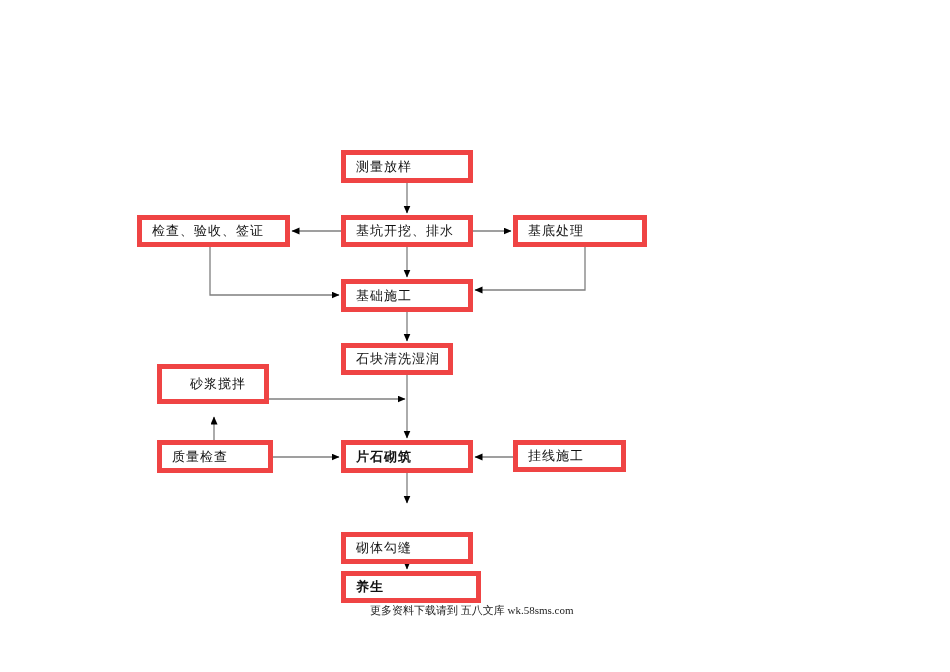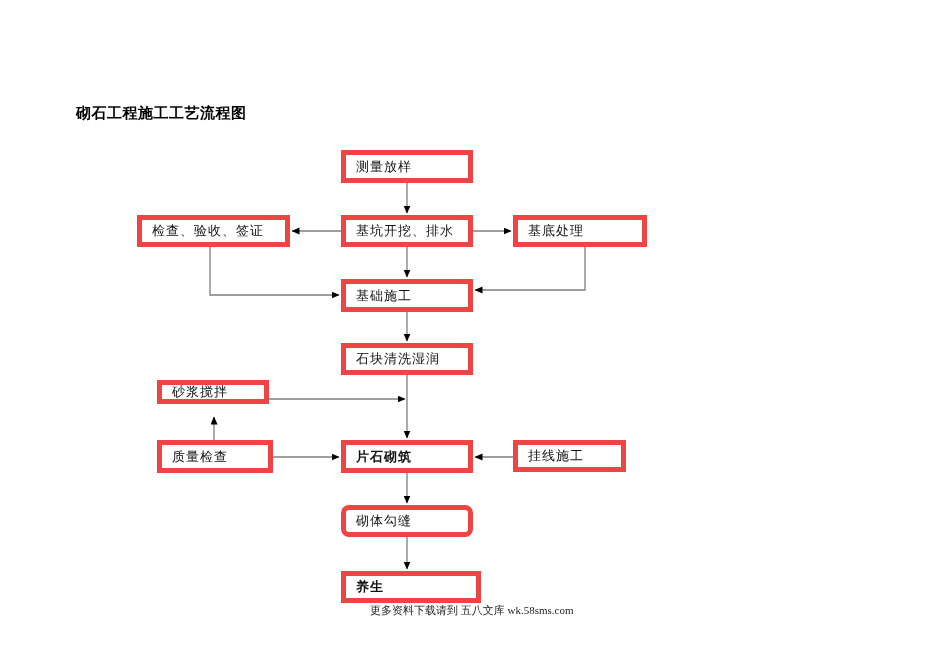--- a/index.html
+++ b/index.html
@@ -49,21 +49,20 @@
     left: 370px; top: 603px;
     font-size: 11px;
     color: #1c1c1c;
   }
 </style>
 </head>
 <body>
 
 <div class="page">
 
-  <h1 class="title">砌石工程施工工艺流程图</h1>
 
   <svg id="edge-layer" width="950" height="672" viewBox="0 0 950 672" xmlns="http://www.w3.org/2000/svg">
     <defs>
       <marker id="arrow" markerUnits="userSpaceOnUse" markerWidth="9" markerHeight="8" refX="7.5" refY="3.5" orient="auto">
         <path d="M0,0 L8,3.5 L0,7 Z" fill="#000000"></path>
       </marker>
     </defs>
     <g id="edge-group">
         <polyline points="407,183 407,213" class="edge" marker-end="url(#arrow)"></polyline>
         <polyline points="341,231 292,231" class="edge" marker-end="url(#arrow)"></polyline>
@@ -91,36 +90,36 @@
       </div>
       <div class="flow-node" style="left: 341px; top: 215px; width: 132px; height: 32px;">
         <span>基坑开挖、排水</span>
       </div>
       <div class="flow-node" style="left: 513px; top: 215px; width: 134px; height: 32px; align-items: center;">
         <span>基底处理</span>
       </div>
       <div class="flow-node" style="left: 341px; top: 279px; width: 132px; height: 33px;">
         <span>基础施工</span>
       </div>
-      <div class="flow-node" style="left: 341px; top: 343px; width: 132px; height: 32px;">
+      <div class="flow-node" style="left: 341px; top: 343px; width: 112px; height: 32px;">
         <span>石块清洗湿润</span>
       </div>
-      <div class="flow-node" style="left: 157px; top: 380px; width: 112px; height: 24px;">
+      <div class="flow-node" style="left: 157px; top: 364px; width: 112px; height: 40px; justify-content: center;">
         <span>砂浆搅拌</span>
       </div>
       <div class="flow-node" style="left: 157px; top: 440px; width: 116px; height: 33px;">
         <span>质量检查</span>
       </div>
       <div class="flow-node" style="left: 341px; top: 440px; width: 132px; height: 33px; font-weight: bold;">
         <span>片石砌筑</span>
       </div>
       <div class="flow-node" style="left: 513px; top: 440px; width: 113px; height: 32px;">
         <span>挂线施工</span>
       </div>
-      <div class="flow-node" style="left: 341px; top: 505px; width: 132px; height: 32px; border-radius: 8px;">
+      <div class="flow-node" style="left: 341px; top: 532px; width: 132px; height: 32px;">
         <span>砌体勾缝</span>
       </div>
       <div class="flow-node" style="left: 341px; top: 571px; width: 140px; height: 32px; font-weight: bold;">
         <span>养生</span>
       </div>
     </div>
 
   <div class="footer">更多资料下载请到 五八文库 wk.58sms.com</div>
 
 </div>

